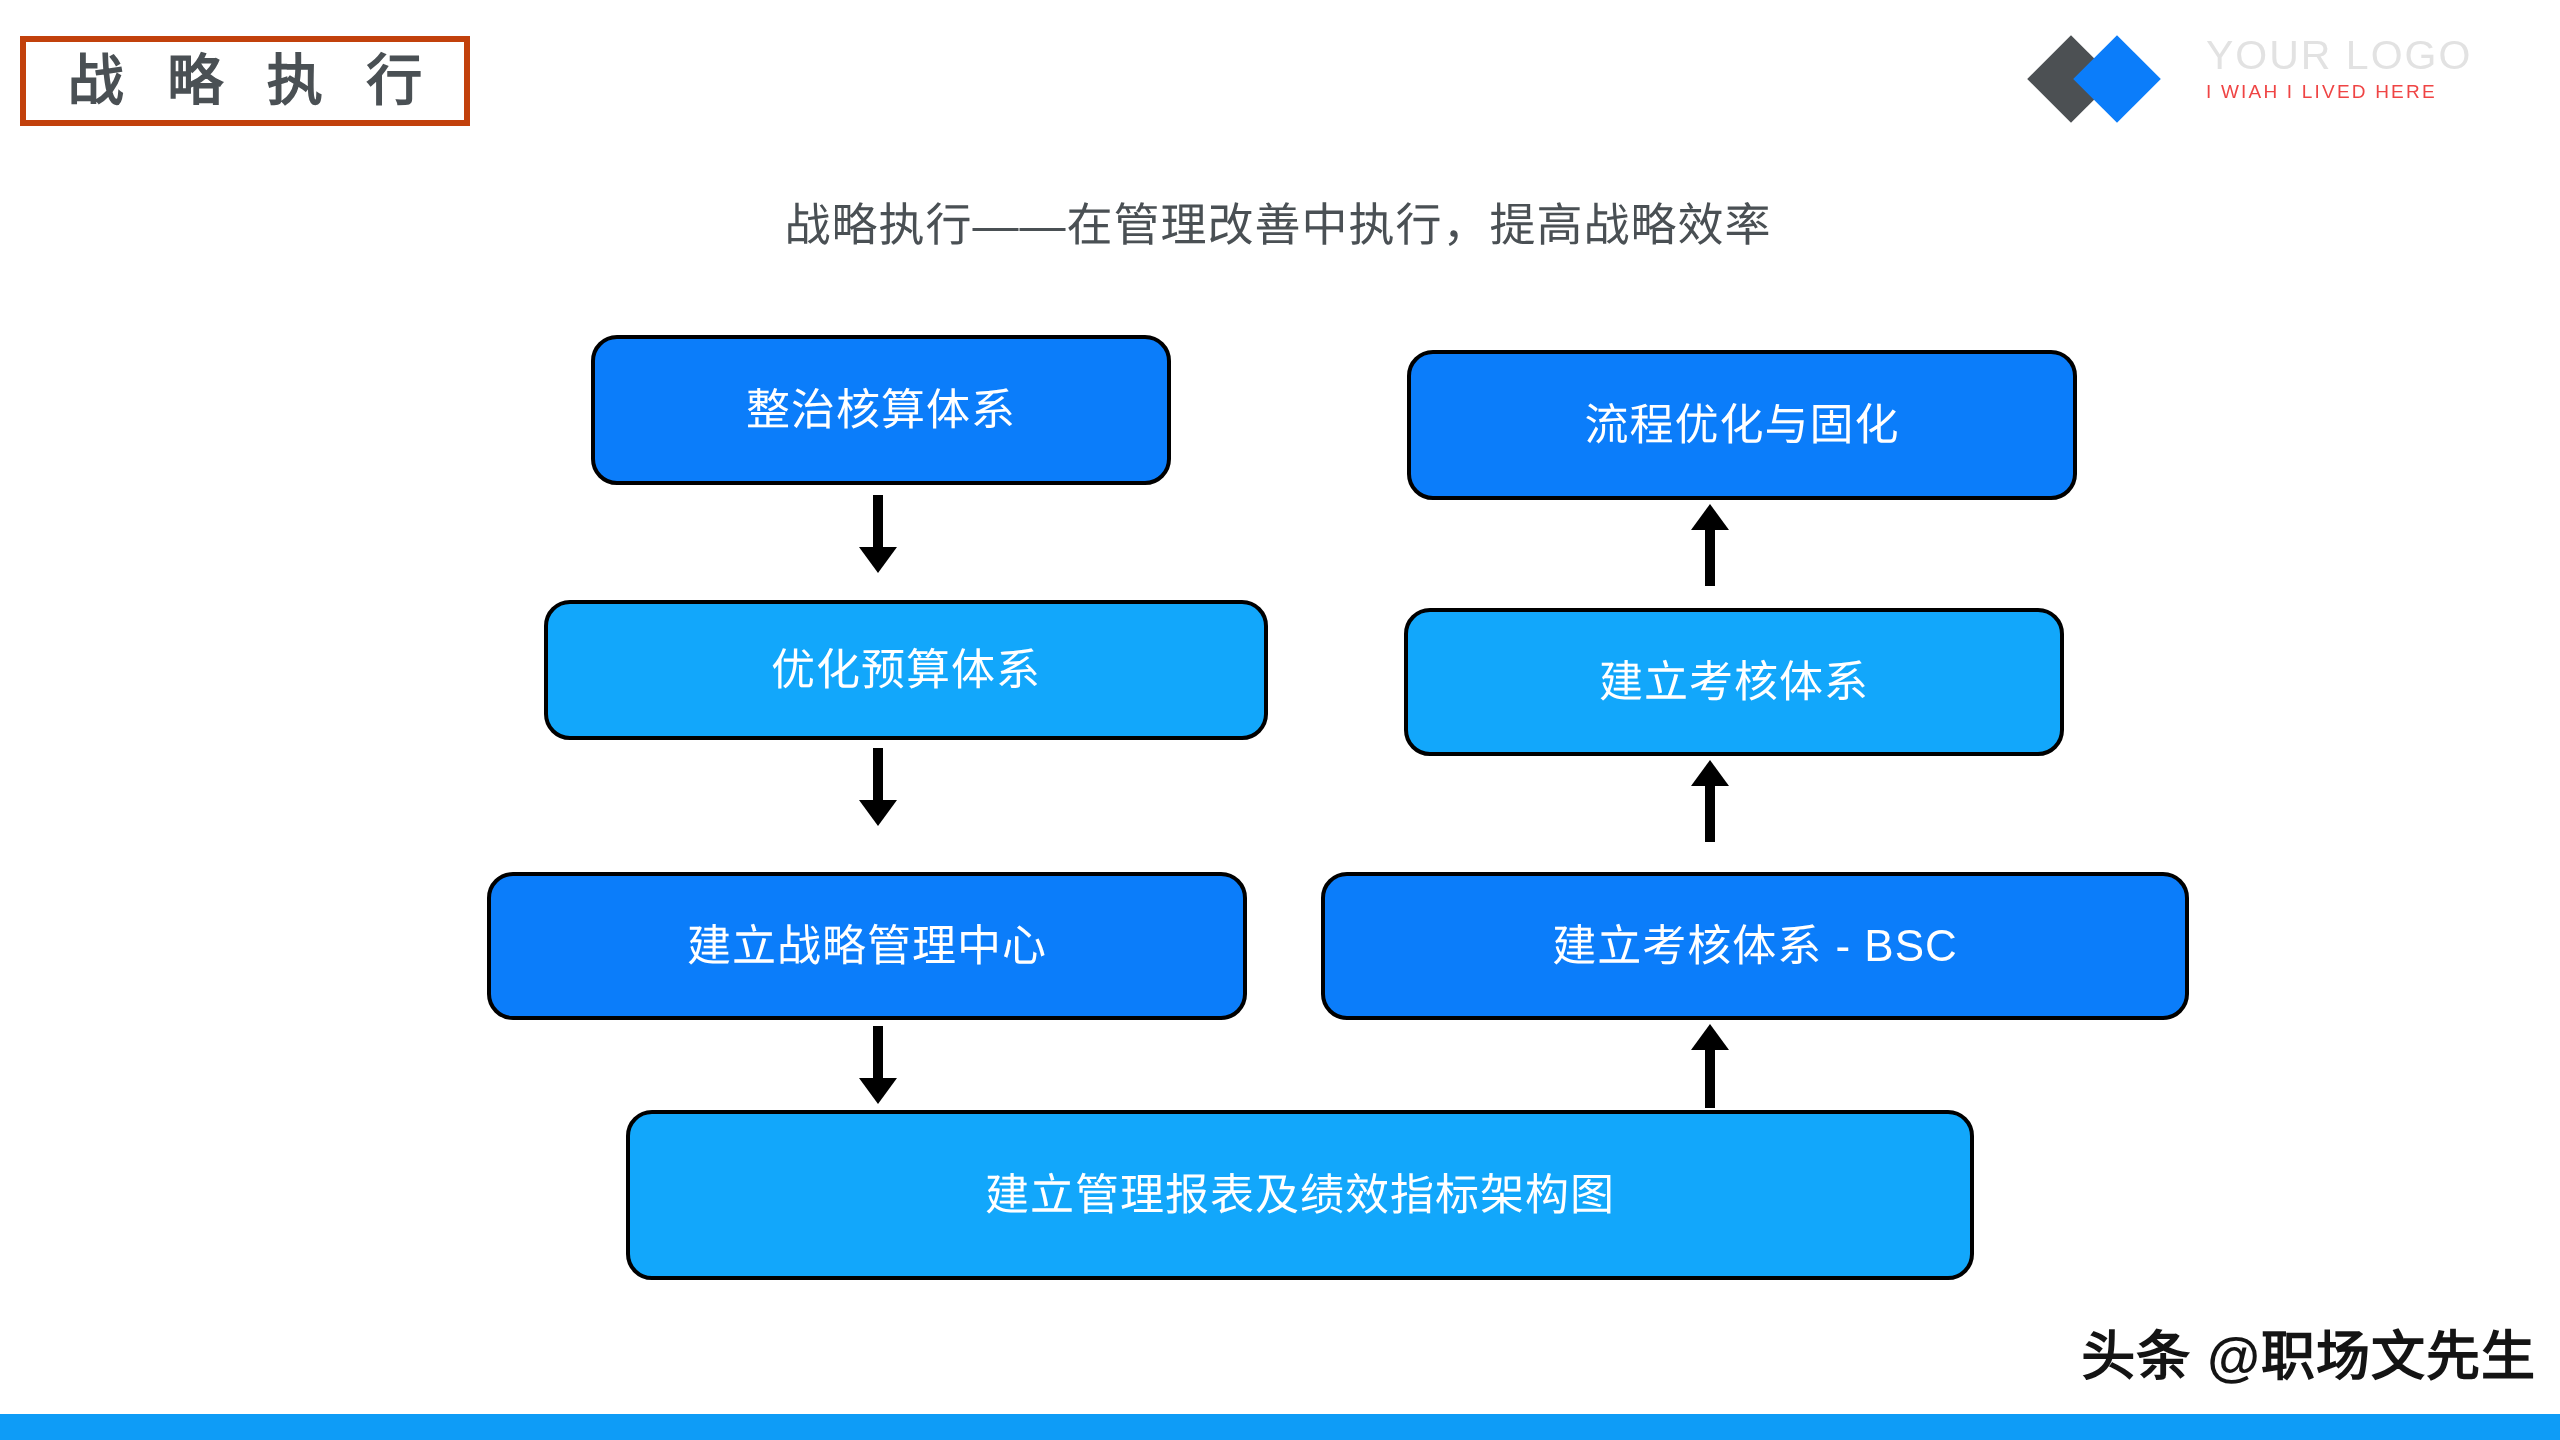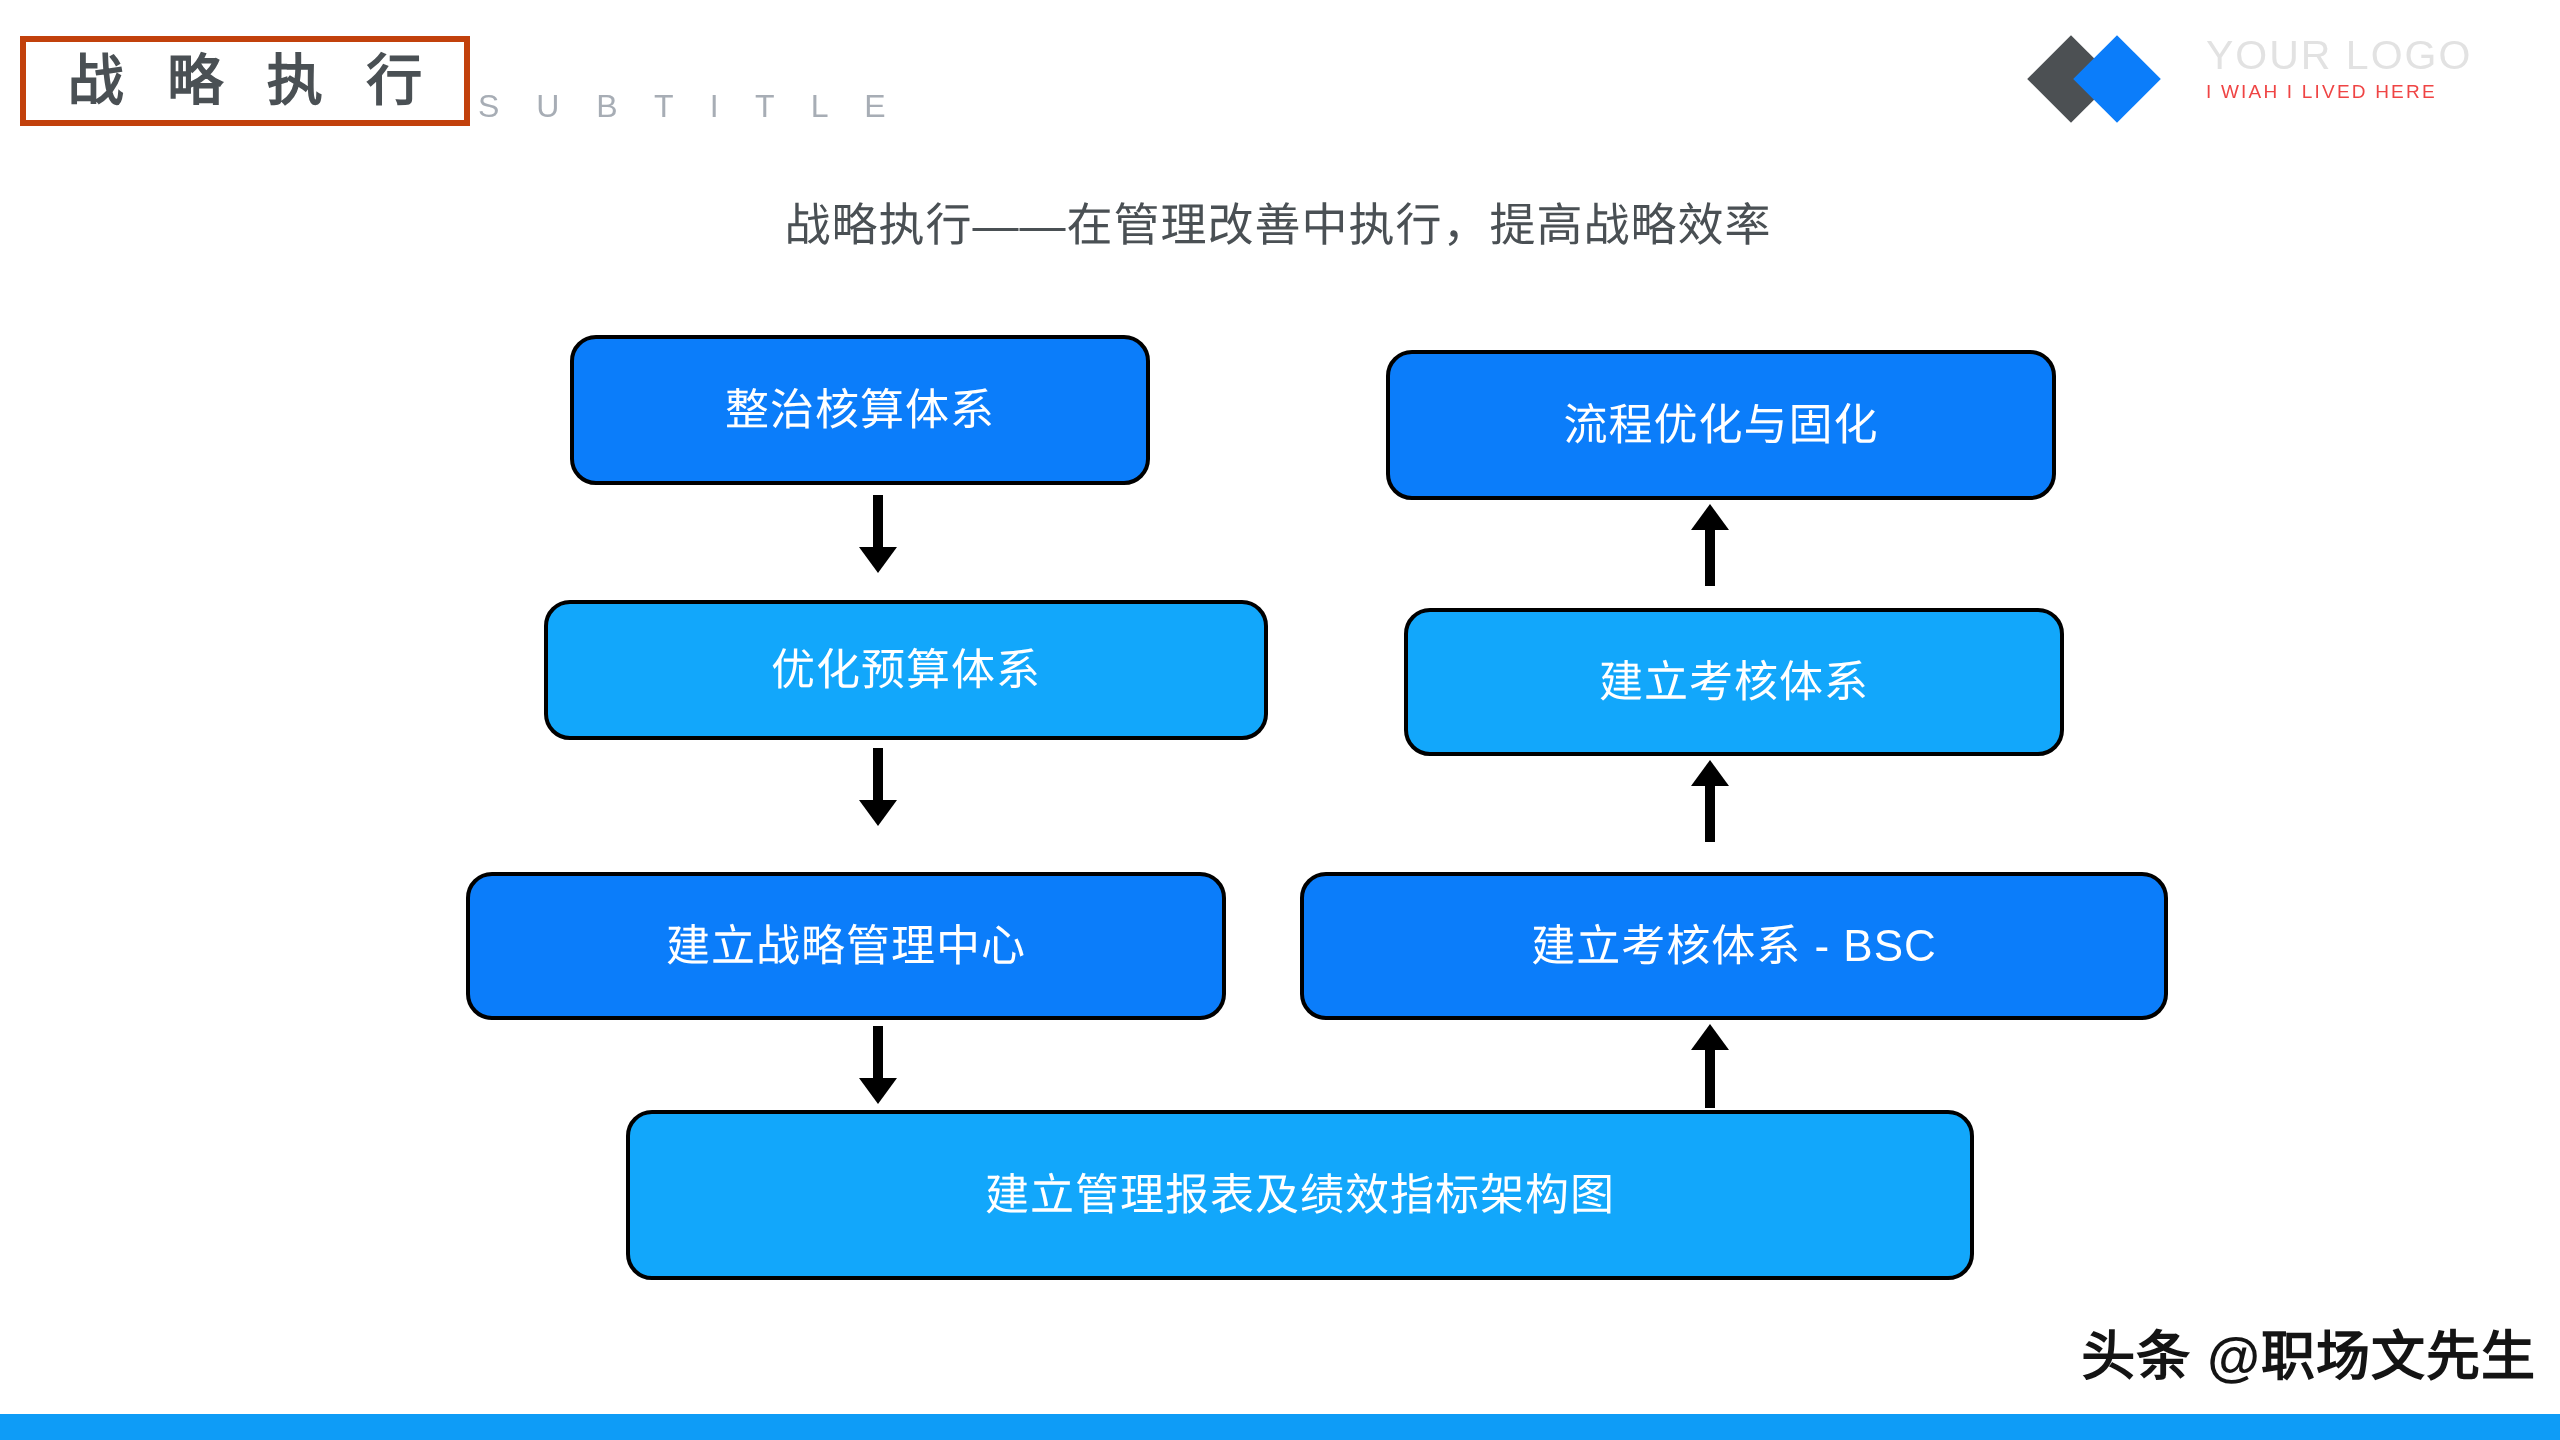--- a/index.html
+++ b/index.html
@@ -136,21 +136,21 @@
     display: flex;
     align-items: center;
     justify-content: center;
     color: #ffffff;
     font-size: 44px;
     letter-spacing: 1px;
     text-align: center;
     line-height: 1.2;
     padding: 0 16px;
   }
-  .node.dark-blue { background: #0b7dfa; }
+  .node.dark-blue { background: #0b7dfa; margin-left: 21px; }
   .node.light-blue { background: #12a7fb; }
 
   
   .arrow {
     position: absolute;
     width: 0; height: 0;
   }
   .arrow .shaft {
     position: absolute;
     background: #000000;
@@ -190,21 +190,20 @@
 </style>
 </head>
 <body>
 
 <div class="header">
 
   <div class="title-box">
     <span class="title-text">战 略 执 行</span>
   </div>
 
-  <div class="subtitle-text">S U B T I T L E</div>
 
   <div class="logo-wrap">
     <div class="logo-marks">
       <span class="diamond dark"></span>
       <span class="diamond blue"></span>
     </div>
     <div class="logo-texts">
       <div class="logo-name">YOUR LOGO</div>
       <div class="logo-tag">I WIAH I LIVED HERE</div>
     </div>

